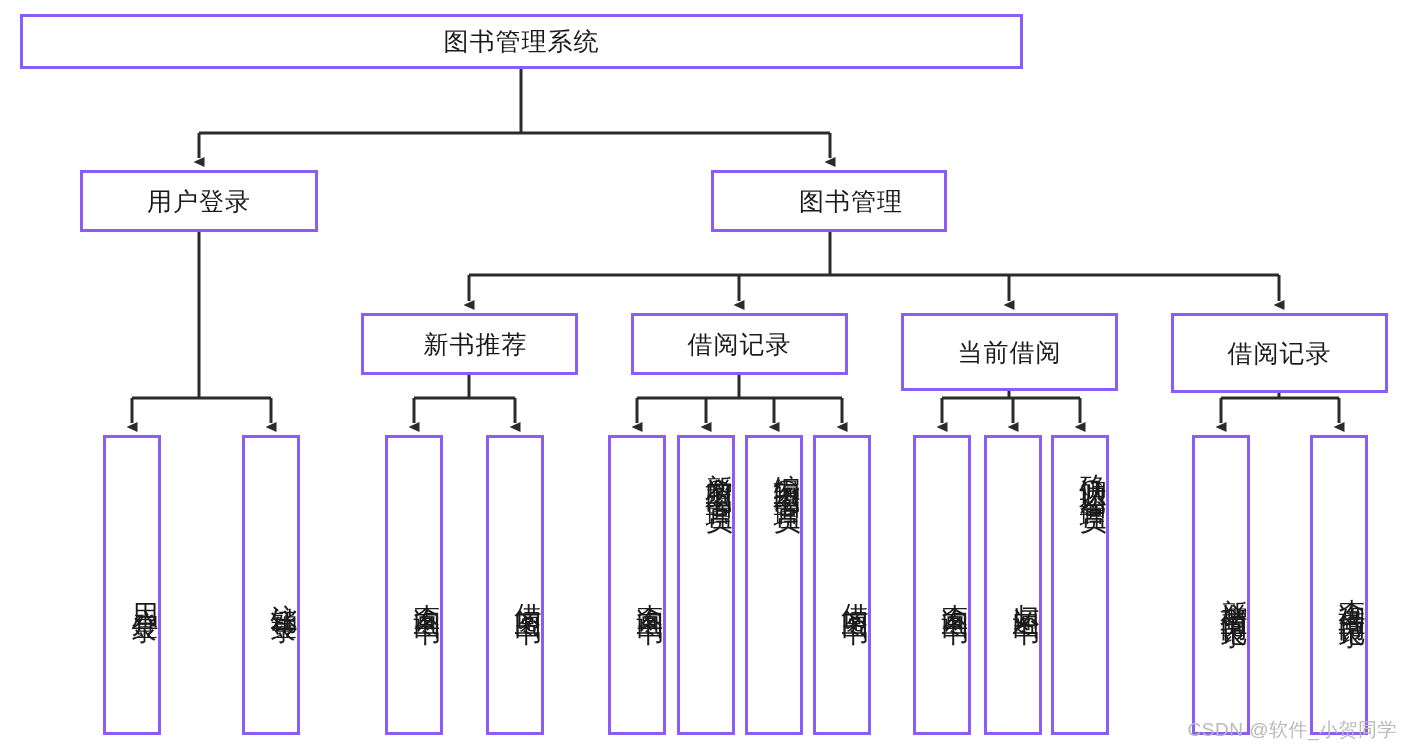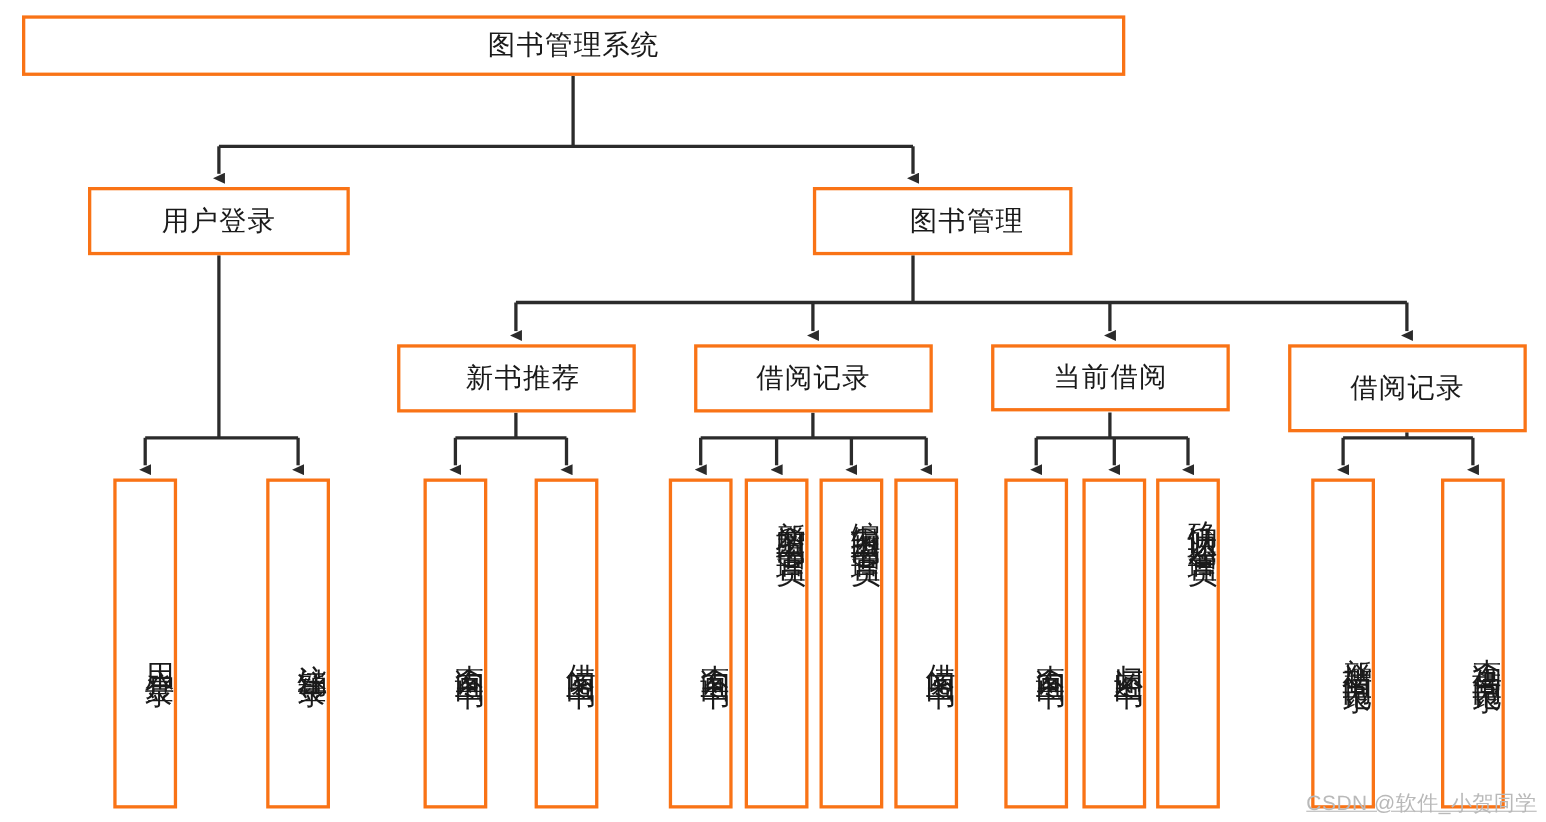--- a/index.html
+++ b/index.html
@@ -22,21 +22,21 @@
     position: absolute;
     left: 0;
     top: 0;
     width: 1405px;
     height: 747px;
     pointer-events: none;
   }
   .node {
     position: absolute;
     box-sizing: border-box;
-    border: 3px solid #f97316;
+    border: 3px solid #8b5cf6;
     background: #ffffff;
     display: flex;
     align-items: center;
     justify-content: center;
     color: #1a1a1a;
     z-index: 2;
   }
   .node.h {
     font-size: 25px;
     letter-spacing: 1px;
@@ -65,21 +65,20 @@
   }
   #watermark {
     position: absolute;
     right: 8px;
     bottom: 4px;
     font-size: 19px;
     color: #b9b9b9;
     letter-spacing: 0.5px;
     z-index: 5;
     white-space: nowrap;
-    text-decoration: underline;
   }
 </style>
 </head>
 <body>
 
 <div id="canvas">
 
   <svg id="edges" viewBox="0 0 1405 747" width="1405" height="747" xmlns="http://www.w3.org/2000/svg">
     <defs>
       <marker id="arrow" markerWidth="10" markerHeight="11" refX="1" refY="5.5" orient="auto" markerUnits="userSpaceOnUse">
@@ -131,30 +130,30 @@
   </svg>
 
   <div class="node h root" id="node-root" style="left: 20px; top: 14px; width: 1003px; height: 55px;">
     <span class="label">图书管理系统</span>
   </div>
 
   <div id="node-host">
       <div class="node h" style="left: 80px; top: 170px; width: 238px; height: 62px;">
         <span class="label">用户登录</span>
       </div>
-      <div class="node h" style="left: 739px; top: 170px; width: 236px; height: 62px; padding-left: 44px;">
+      <div class="node h" style="left: 711px; top: 170px; width: 236px; height: 62px; padding-left: 44px;">
         <span class="label">图书管理</span>
       </div>
       <div class="node h" style="left: 361px; top: 313px; width: 217px; height: 62px; padding-left: 12px;">
         <span class="label">新书推荐</span>
       </div>
       <div class="node h" style="left: 631px; top: 313px; width: 217px; height: 62px;">
         <span class="label">借阅记录</span>
       </div>
-      <div class="node h" style="left: 901px; top: 313px; width: 217px; height: 61px;">
+      <div class="node h" style="left: 901px; top: 313px; width: 217px; height: 78px;">
         <span class="label">当前借阅</span>
       </div>
       <div class="node h" style="left: 1171px; top: 313px; width: 217px; height: 80px;">
         <span class="label">借阅记录</span>
       </div>
       <div class="node v" style="left: 103px; top: 435px; width: 58px; height: 300px;">
         <span class="label">用户登录</span>
       </div>
       <div class="node v" style="left: 242px; top: 435px; width: 58px; height: 300px;">
         <span class="label">注销登录</span>

